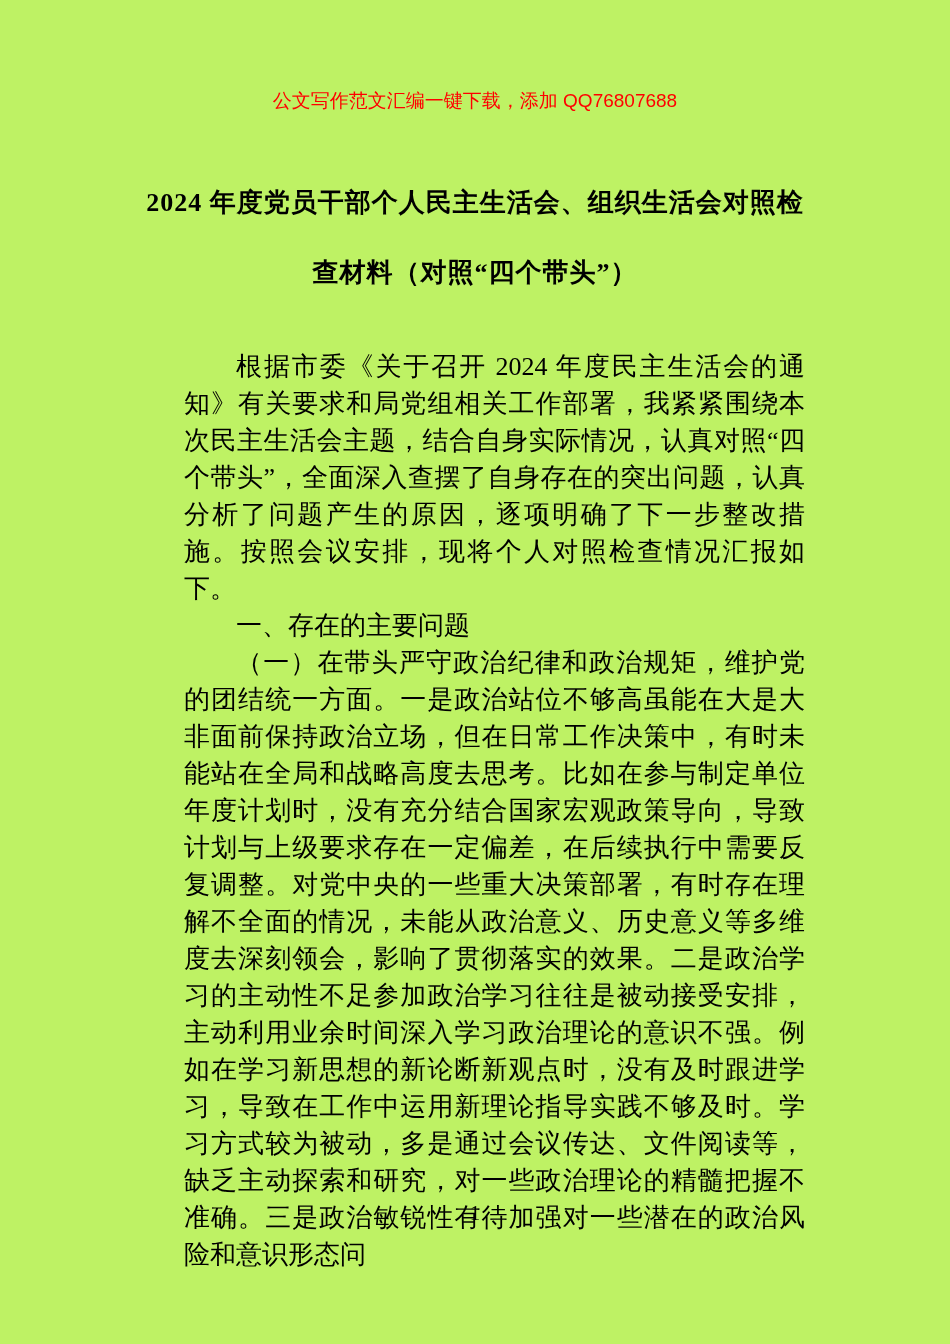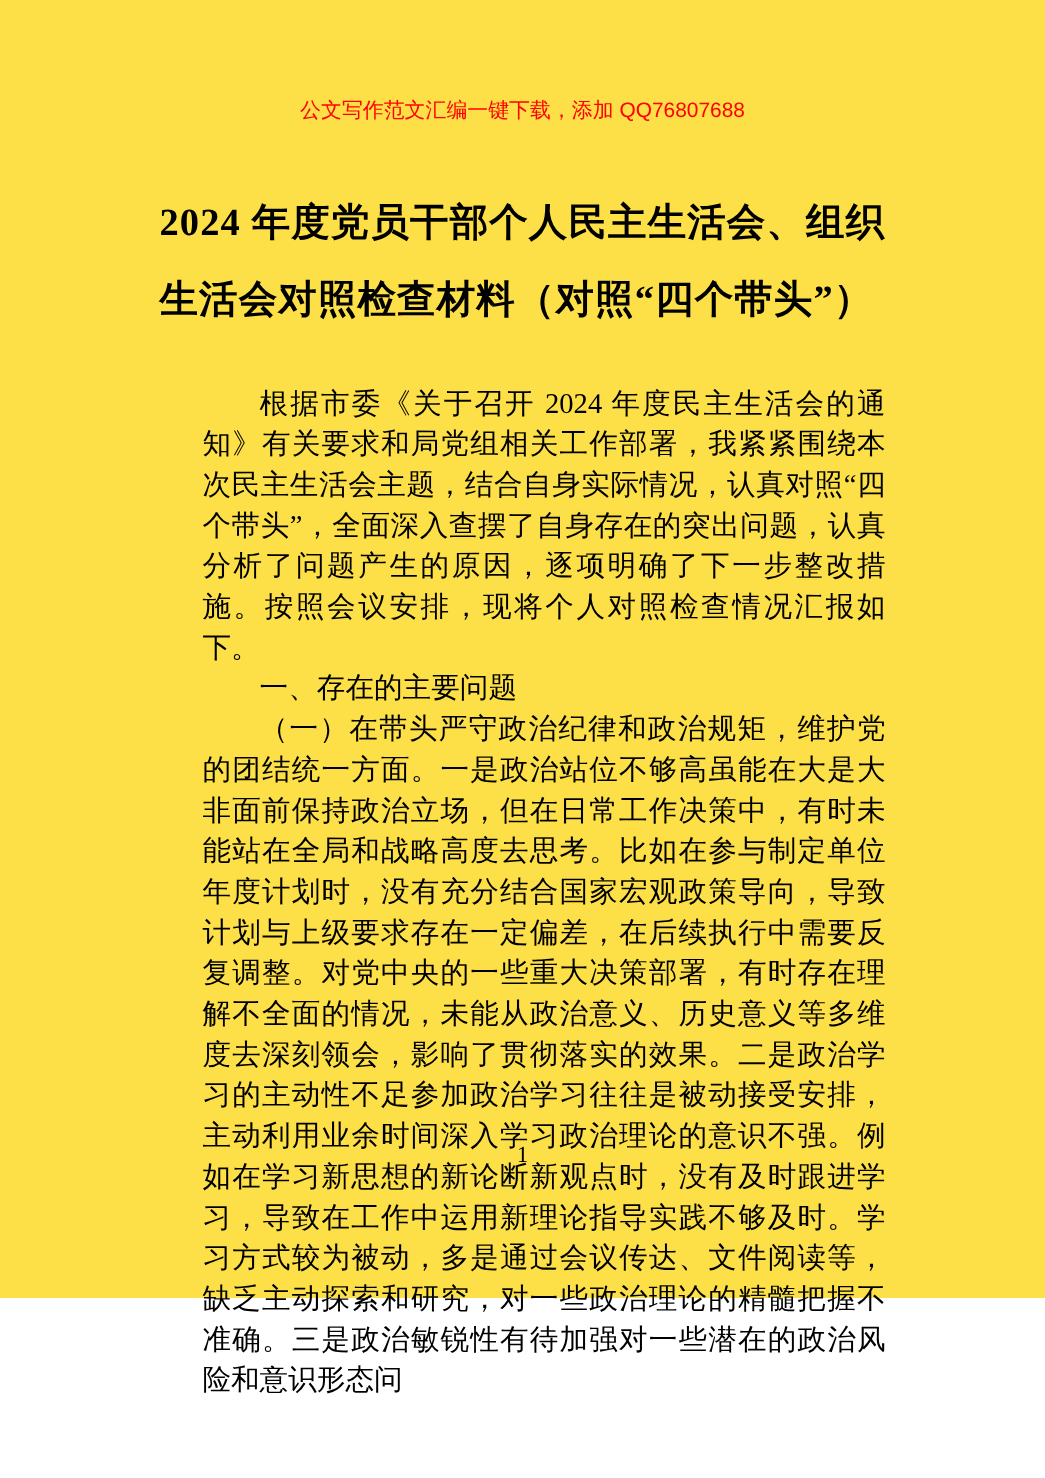--- a/index.html
+++ b/index.html
@@ -7,37 +7,38 @@
   body {
     width: 950px;
     height: 1344px;
     font-family: "Liberation Serif", "DejaVu Serif", serif;
     color: #000000;
     position: relative;
     overflow: hidden;
   }
   .page {
     width: 950px;
-    height: 1180px;
+    height: 1344px;
     padding: 88px 145px 0 145px;
     position: relative;
-    background: #fde047;
+    background: #bef264;
   }
   .notice {
     text-align: center;
     color: #FF0000;
     font-size: 19px;
     line-height: 26px;
     font-family: "Liberation Sans", "DejaVu Sans", sans-serif;
   }
   .title {
     margin-top: 54px;
-    font-size: 35px;
+    font-size: 26px;
     font-weight: 700;
     line-height: 70px;
+    text-align: center;
     letter-spacing: 1px;
   }
   .body-text {
     margin-top: 40px;
     font-size: 26px;
     line-height: 37px;
     text-align: justify;
   }
   .para {
     text-indent: 2em;

